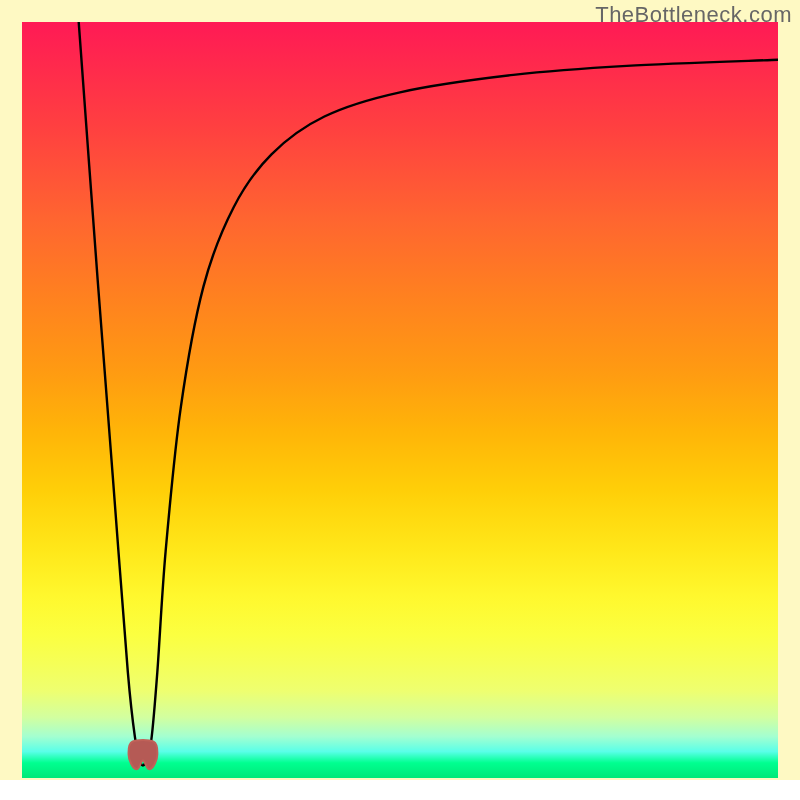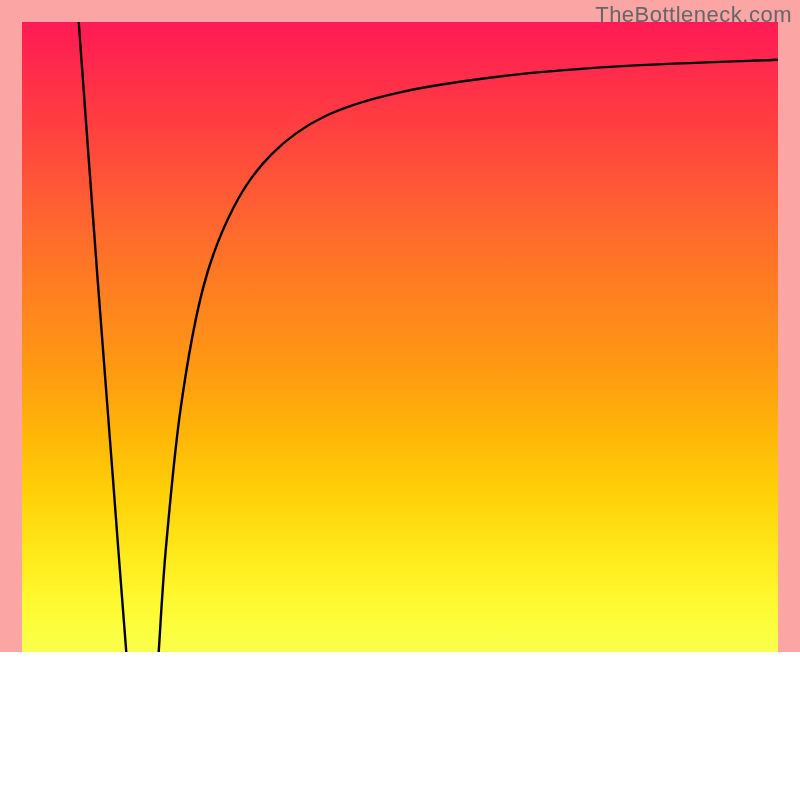--- a/index.html
+++ b/index.html
@@ -4,22 +4,22 @@
 <style>
   body {
     margin: 0;
     padding: 0;
     background: #fff;
     font-family: "Arial", "Helvetica", sans-serif;
   }
   .chart-container {
     position: relative;
     width: 800px;
-    height: 652px;
-    background: #fca5a5;
+    height: 780px;
+    background: #fef9c3;
     overflow: hidden;
   }
   .watermark {
     position: absolute;
     top: 2px;
     right: 8px;
     color: #666;
     font-size: 22px;
     font-weight: 500;
     letter-spacing: 0.5px;

